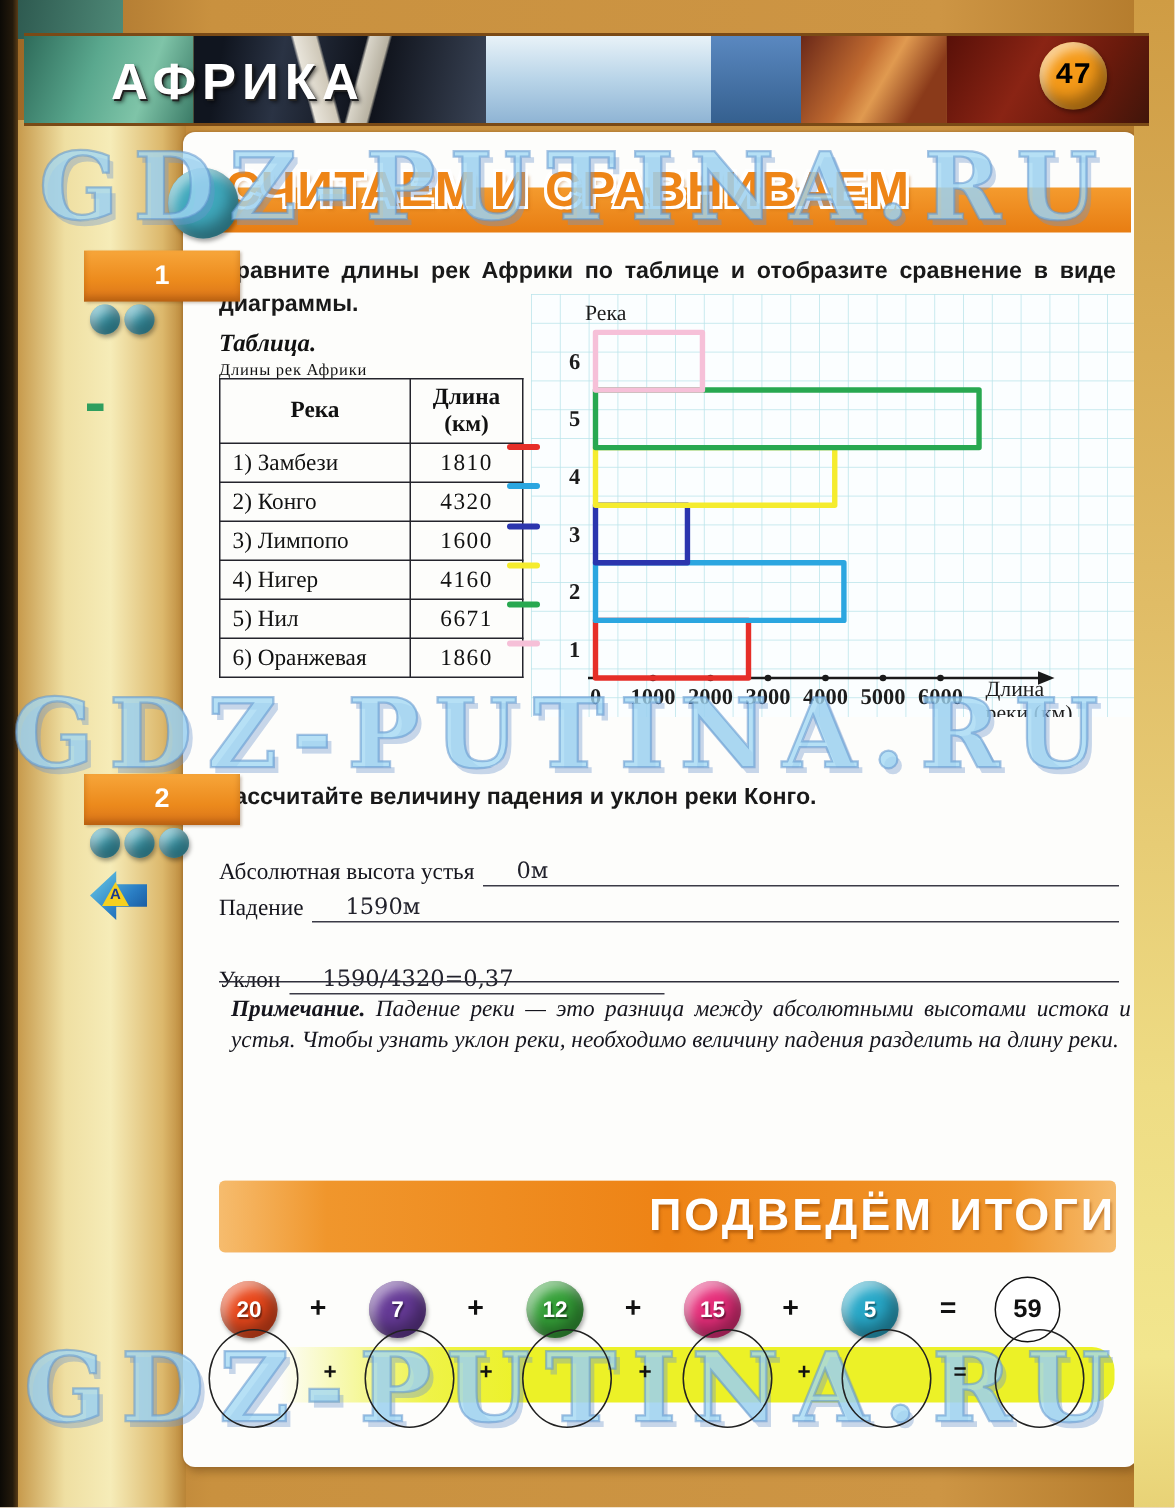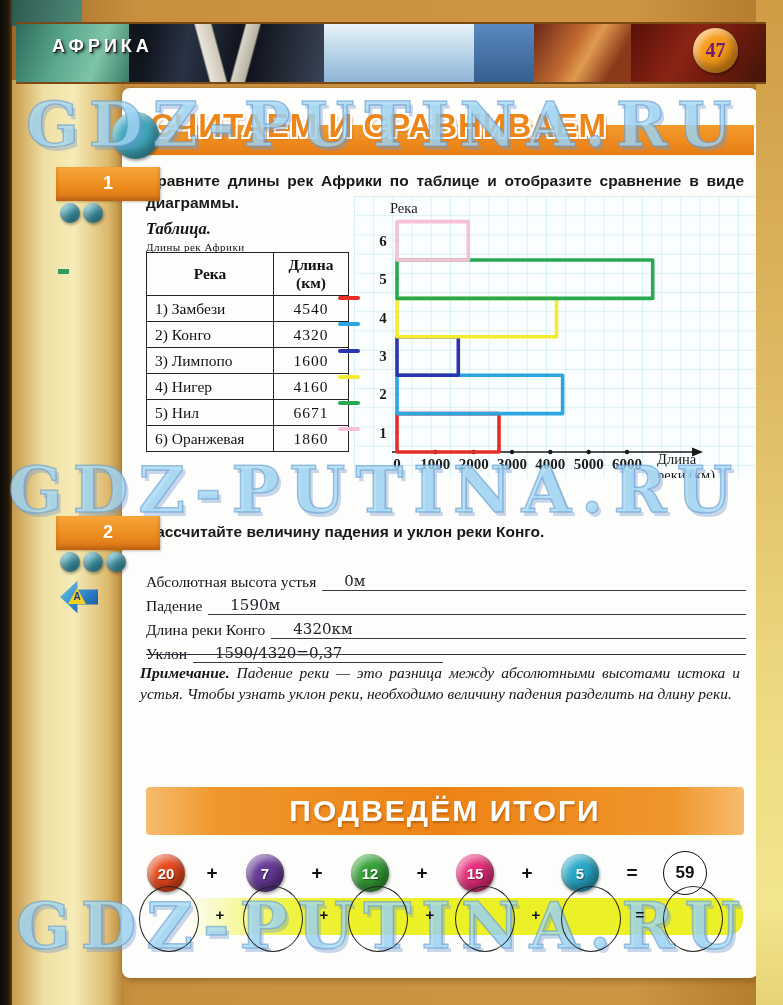--- a/index.html
+++ b/index.html
@@ -21,27 +21,27 @@
   #banner .seg{height:100%;}
   .seg1{width:15%;background:linear-gradient(110deg,#2e6b5a,#5aa88e 40%,#7fc4a8 70%,#3a7a66);}
   .seg2{width:26%;background:
         linear-gradient(75deg,rgba(0,0,0,0) 38%,#e8e4da 39%,#cfc8b8 46%,rgba(0,0,0,0) 47%),
         linear-gradient(105deg,rgba(0,0,0,0) 55%,#d8d4c8 56%,#b8b2a2 62%,rgba(0,0,0,0) 63%),
         linear-gradient(100deg,#10151f 10%,#2a3344 30%,#0d1018 60%,#3a4456);}
   .seg3{width:20%;background:linear-gradient(180deg,#e8f2f8,#b8d4e8 50%,#8fb4d4);}
   .seg4{width:8%;background:linear-gradient(180deg,#5a88c0,#35608f);}
   .seg5{width:13%;background:linear-gradient(120deg,#6a2818,#c06a30 40%,#e09a50 55%,#8a3a1a 80%);}
   .seg6{width:18%;background:linear-gradient(120deg,#581008,#8a2414 40%,#6a1a0c 70%,#40150a);}
-  #section-title{left:52px;top:36px;z-index:6;color:#fff;font-family:"Liberation Sans",sans-serif;
-        font-weight:bold;font-size:18px;letter-spacing:4px;
+  #section-title{left:74px;top:36px;z-index:6;color:#fff;font-family:"Liberation Sans",sans-serif;
+        font-weight:bold;font-size:34px;letter-spacing:4px;
         text-shadow:1px 1px 0 #222,2px 2px 3px rgba(0,0,0,.65);}
   .ball{border-radius:50%;display:flex;align-items:center;justify-content:center;
         box-shadow:inset -5px -7px 10px rgba(0,0,0,.38),inset 4px 5px 7px rgba(255,255,255,.55),1px 2px 3px rgba(0,0,0,.35);}
   #page-num-ball{left:693px;top:28px;width:45px;height:45px;z-index:6;background-color:#f59a18;
-        color:#701a75;font-family:Liberation Serif, serif;font-weight:bold;font-size:20px;}
+        color:#000000;font-family:Liberation Mono, monospace;font-weight:bold;font-size:20px;}
   
   #panel{left:122px;top:88px;width:636px;height:890px;background:#fdfdfb;border-radius:8px;z-index:1;
         box-shadow:0 0 0 1px rgba(150,100,40,.25),2px 3px 6px rgba(90,55,15,.4);}
   
   #title-band{left:128px;top:125px;width:626px;height:30px;z-index:2;
         background:linear-gradient(180deg,#f49b2e,#e87d12);}
   #page-title{left:150px;top:107px;z-index:2;font-family:"Liberation Sans",sans-serif;font-weight:900;
         font-size:33px;letter-spacing:1px;color:#ee8517;white-space:nowrap;
         text-shadow:2px 2px 0 #fff,-2px 2px 0 #fff,2px -2px 0 #fff,-2px -2px 0 #fff,3px 3px 2px rgba(180,90,0,.35);}
   #title-ball{left:112px;top:112px;width:47px;height:47px;z-index:3;background-color:#3fa8bc;}
@@ -82,27 +82,27 @@
   .clabel{font-family:"Liberation Serif","DejaVu Serif",serif;font-size:14.5px;fill:#1c1c1c;}
   
   #task2-instr{left:146px;top:521px;width:598px;}
   .frow{left:146px;width:600px;height:24px;z-index:2;display:flex;align-items:flex-end;
         font-size:15.5px;color:#15151d;}
   .frow .lbl{white-space:nowrap;padding-right:6px;}
   .frow .fill{flex:1;border-bottom:1.6px solid #3a3a46;}
   .frow .val{font-family:"DejaVu Serif",serif;font-size:15px;color:#22222c;padding:0 0 1px 22px;}
   #frow-4 .fill{flex:none;width:250px;margin-top:36px;}
   #separator{left:146px;top:654px;width:600px;border-top:1.6px solid #2f2f3a;z-index:2;}
-  #note{left:140px;top:662px;width:600px;font-style:italic;font-size:15.5px;line-height:1.38;
+  #note{left:154px;top:662px;width:600px;font-style:italic;font-size:15.5px;line-height:1.38;
         text-align:justify;color:#15151d;z-index:2;}
   #note .nb{font-weight:bold;}
   
   #summary-banner{left:146px;top:787px;width:598px;height:48px;z-index:2;border-radius:4px;
         background:linear-gradient(90deg,#f6bc6e,#f0962c 12%,#ee8315 50%,#f0962c 88%,#f6bc6e),linear-gradient(180deg,#f6a344,#ea7c10);
-        display:flex;align-items:center;justify-content:center;}
+        display:flex;align-items:center;justify-content:flex-end;}
   #summary-banner span{color:#fff;font-family:"Liberation Sans",sans-serif;font-weight:900;font-size:30px;
         letter-spacing:2px;text-shadow:1px 2px 2px rgba(150,70,0,.5);}
   .sumball{width:38px;height:38px;top:854px;z-index:9;color:#fff;
         font-family:"Liberation Sans",sans-serif;font-weight:bold;font-size:15px;
         text-shadow:1px 1px 1px rgba(0,0,0,.45);}
   .op{z-index:9;font-family:"Liberation Sans",sans-serif;font-weight:bold;color:#111;
         width:20px;text-align:center;}
   .op-top{top:862px;font-size:19px;}
   .op-bot{top:906px;font-size:15px;}
   #total-circle{left:663px;top:851px;width:42px;height:42px;border:1.6px solid #111;border-radius:50%;
@@ -164,21 +164,21 @@
 
   <table id="rivers-table" class="abs">
     <tbody>
         <tr>
       <th>Река</th>
       <th class="th2">Длина
 (км)</th>
     </tr>
     <tr>
           <td class="name">1) Замбези</td>
-          <td class="len">4540</td>
+          <td class="len">1810</td>
         </tr>
     <tr>
           <td class="name">2) Конго</td>
           <td class="len">4320</td>
         </tr>
     <tr>
           <td class="name">3) Лимпопо</td>
           <td class="len">1600</td>
         </tr>
     <tr>
@@ -254,24 +254,20 @@
   <div id="task2-instr" class="abs instruction">Рассчитайте величину падения и уклон реки Конго.</div>
 
   <div class="abs frow" style="top:567px;">
     <span class="lbl">Абсолютная высота устья</span>
     <span class="fill"><span class="val">0м</span></span>
   </div>
   <div class="abs frow" style="top:591px;">
     <span class="lbl">Падение</span>
     <span class="fill"><span class="val">1590м</span></span>
   </div>
-  <div class="abs frow" style="top:615px;">
-    <span class="lbl">Длина реки Конго</span>
-    <span class="fill"><span class="val">4320км</span></span>
-  </div>
   <div class="abs frow" id="frow-4" style="top:639px;">
     <span class="lbl">Уклон</span>
     <span class="fill"><span class="val">1590/4320=0,37</span></span>
   </div>
 
   <div id="separator" class="abs"></div>
   <div id="note" class="abs">
     <span class="nb">Примечание.</span>
     <span>Падение реки — это разница между абсолютными высотами истока и устья. Чтобы узнать уклон реки, необходимо величину падения разделить на длину реки.</span>
   </div>

